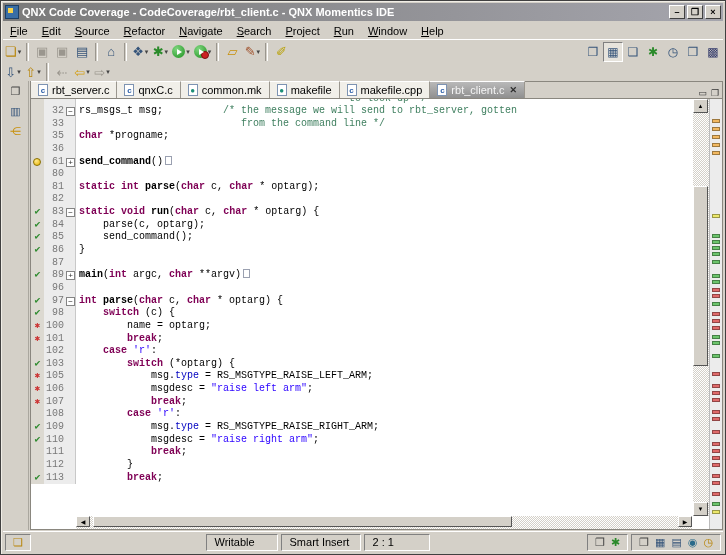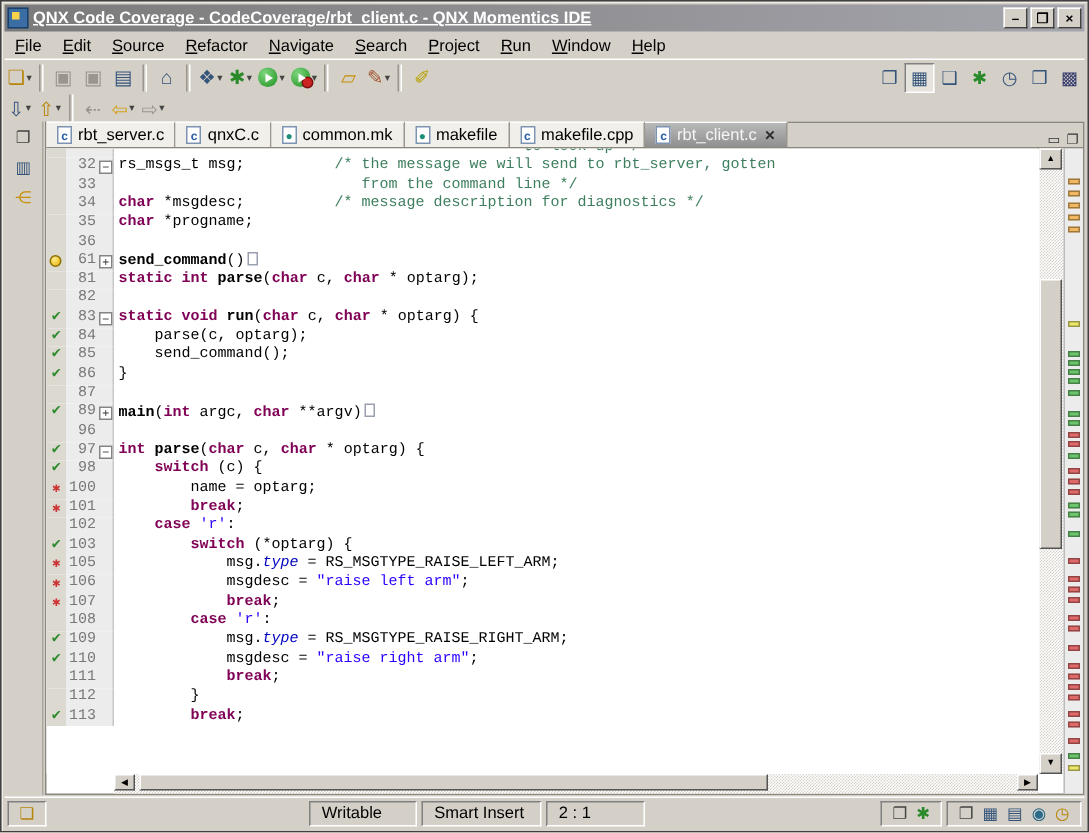--- a/index.html
+++ b/index.html
@@ -7,21 +7,21 @@
   body { font-family:"Liberation Sans", sans-serif; font-size:11px; background:#d4d0c8; }
   #window { position:relative; width:726px; height:555px; background:#d4d0c8;
             border:1px solid #404040; box-shadow:inset 1px 1px 0 #f0ede6; }
 
   
   #titlebar { position:absolute; left:2px; top:2px; right:2px; height:18px;
     background:linear-gradient(90deg,#7a7a7a,#a5a5ad); display:flex; align-items:center; padding:0 2px; }
   #titlebar .app-icon { width:14px; height:14px; margin-right:3px; background:#3a6ea5;
     border:1px solid #1c3f66; position:relative; flex:0 0 auto; }
   #titlebar .app-icon:after{ content:""; position:absolute; left:2px; top:2px; width:5px; height:5px; background:#f7d24a; }
-  #titlebar .title { color:#fff; font-weight:bold; font-size:11px; white-space:nowrap; overflow:hidden; flex:1;text-decoration:underline; }
+  #titlebar .title { color:#fff; font-weight:bold; font-size:11px; white-space:nowrap; overflow:hidden; flex:1; }
   .winbtn { width:16px; height:14px; margin-left:2px; background:#d4d0c8; border:1px solid;
     border-color:#fff #404040 #404040 #fff; font-size:9px; line-height:12px; text-align:center;
     font-weight:bold; color:#000; flex:0 0 auto; }
 
   
   #menubar { position:absolute; left:2px; top:20px; right:2px; height:18px; display:flex; align-items:flex-end; }
   .menu-item { padding:2px 7px; color:#000; }
   .menu-item::first-letter { text-decoration:underline; }
 
   
@@ -77,21 +77,21 @@
   .mark-no { color:#cc3333; font-size:9px; line-height:12px; }
   .mark-bm { position:absolute; left:2px; top:2px; width:8px; height:8px; border-radius:50%;
     background:radial-gradient(circle at 35% 30%,#ffe98a,#e8b300); border:1px solid #8a7000; }
   .foldbox { position:absolute; left:0px; top:2px; width:9px; height:9px; background:#fff;
     border:1px solid #848484; font-size:8px; line-height:7px; text-align:center; color:#333;
     font-family:"Liberation Sans",sans-serif; }
   .collapsed-box { display:inline-block; width:7px; height:9px; border:1px solid #9aa0b0; vertical-align:-1px; margin-left:2px; }
   .tk-k { color:#7f0055; font-weight:bold; }
   .tk-c { color:#3f7f5f;margin-top:12px; }
   .tk-s { color:#2a00ff; }
-  .tk-f { color:#0000c0;font-style:italic; }
+  .tk-f { color:#0000c0; }
   .tk-b { font-weight:bold; }
   #partial-line { height:6px; overflow:hidden; }
   #partial-line .cl { margin-top:-6px; }
 
   
   .sb-track-tex { background:#fff; background-image:
     linear-gradient(45deg,#d4d0c8 25%,transparent 25%,transparent 75%,#d4d0c8 75%),
     linear-gradient(45deg,#d4d0c8 25%,transparent 25%,transparent 75%,#d4d0c8 75%);
     background-size:2px 2px; background-position:0 0,1px 1px; }
   .sb-btn { position:absolute; width:15px; height:14px; background:#d4d0c8; border:1px solid;
@@ -295,45 +295,45 @@
               <div class="codecol"><span class="tk-p">rs_msgs_t msg;          </span><span class="tk-c">/* the message we will send to rbt_server, gotten</span></div>
             </div>
             <div class="cl">
               <div class="markcol"></div>
               <div class="numcol">33</div>
               <div class="foldcol"></div>
               <div class="codecol"><span class="tk-p">                           </span><span class="tk-c">from the command line */</span></div>
             </div>
             <div class="cl">
               <div class="markcol"></div>
-              <div class="numcol">34</div>
-              <div class="foldcol"></div>
-              <div class="codecol"><span class="tk-k">char</span><span class="tk-p"> *msgdesc;          </span><span class="tk-c">/* message description for diagnostics */</span></div>
-            </div>
-            <div class="cl">
-              <div class="markcol"></div>
               <div class="numcol">35</div>
               <div class="foldcol"></div>
               <div class="codecol"><span class="tk-k">char</span><span class="tk-p"> *progname;</span></div>
             </div>
             <div class="cl">
               <div class="markcol"></div>
               <div class="numcol">36</div>
               <div class="foldcol"></div>
               <div class="codecol"></div>
             </div>
             <div class="cl">
               <div class="markcol">
                 <span class="mark-bm"></span>
               </div>
               <div class="numcol">61</div>
               <div class="foldcol">
                 <span class="foldbox">+</span>
               </div>
               <div class="codecol"><span class="tk-b">send_command</span><span class="tk-p">()</span><span class="collapsed-box"></span></div>
+            </div>
+            <div class="cl">
+              <div class="markcol"></div>
+              <div class="numcol">80</div>
+              <div class="foldcol"></div>
+              <div class="codecol"></div>
             </div>
             <div class="cl">
               <div class="markcol"></div>
               <div class="numcol">81</div>
               <div class="foldcol"></div>
               <div class="codecol"><span class="tk-k">static</span><span class="tk-p"> </span><span class="tk-k">int</span><span class="tk-p"> </span><span class="tk-b">parse</span><span class="tk-p">(</span><span class="tk-k">char</span><span class="tk-p"> c, </span><span class="tk-k">char</span><span class="tk-p"> * optarg);</span></div>
             </div>
             <div class="cl">
               <div class="markcol"></div>
               <div class="numcol">82</div>

